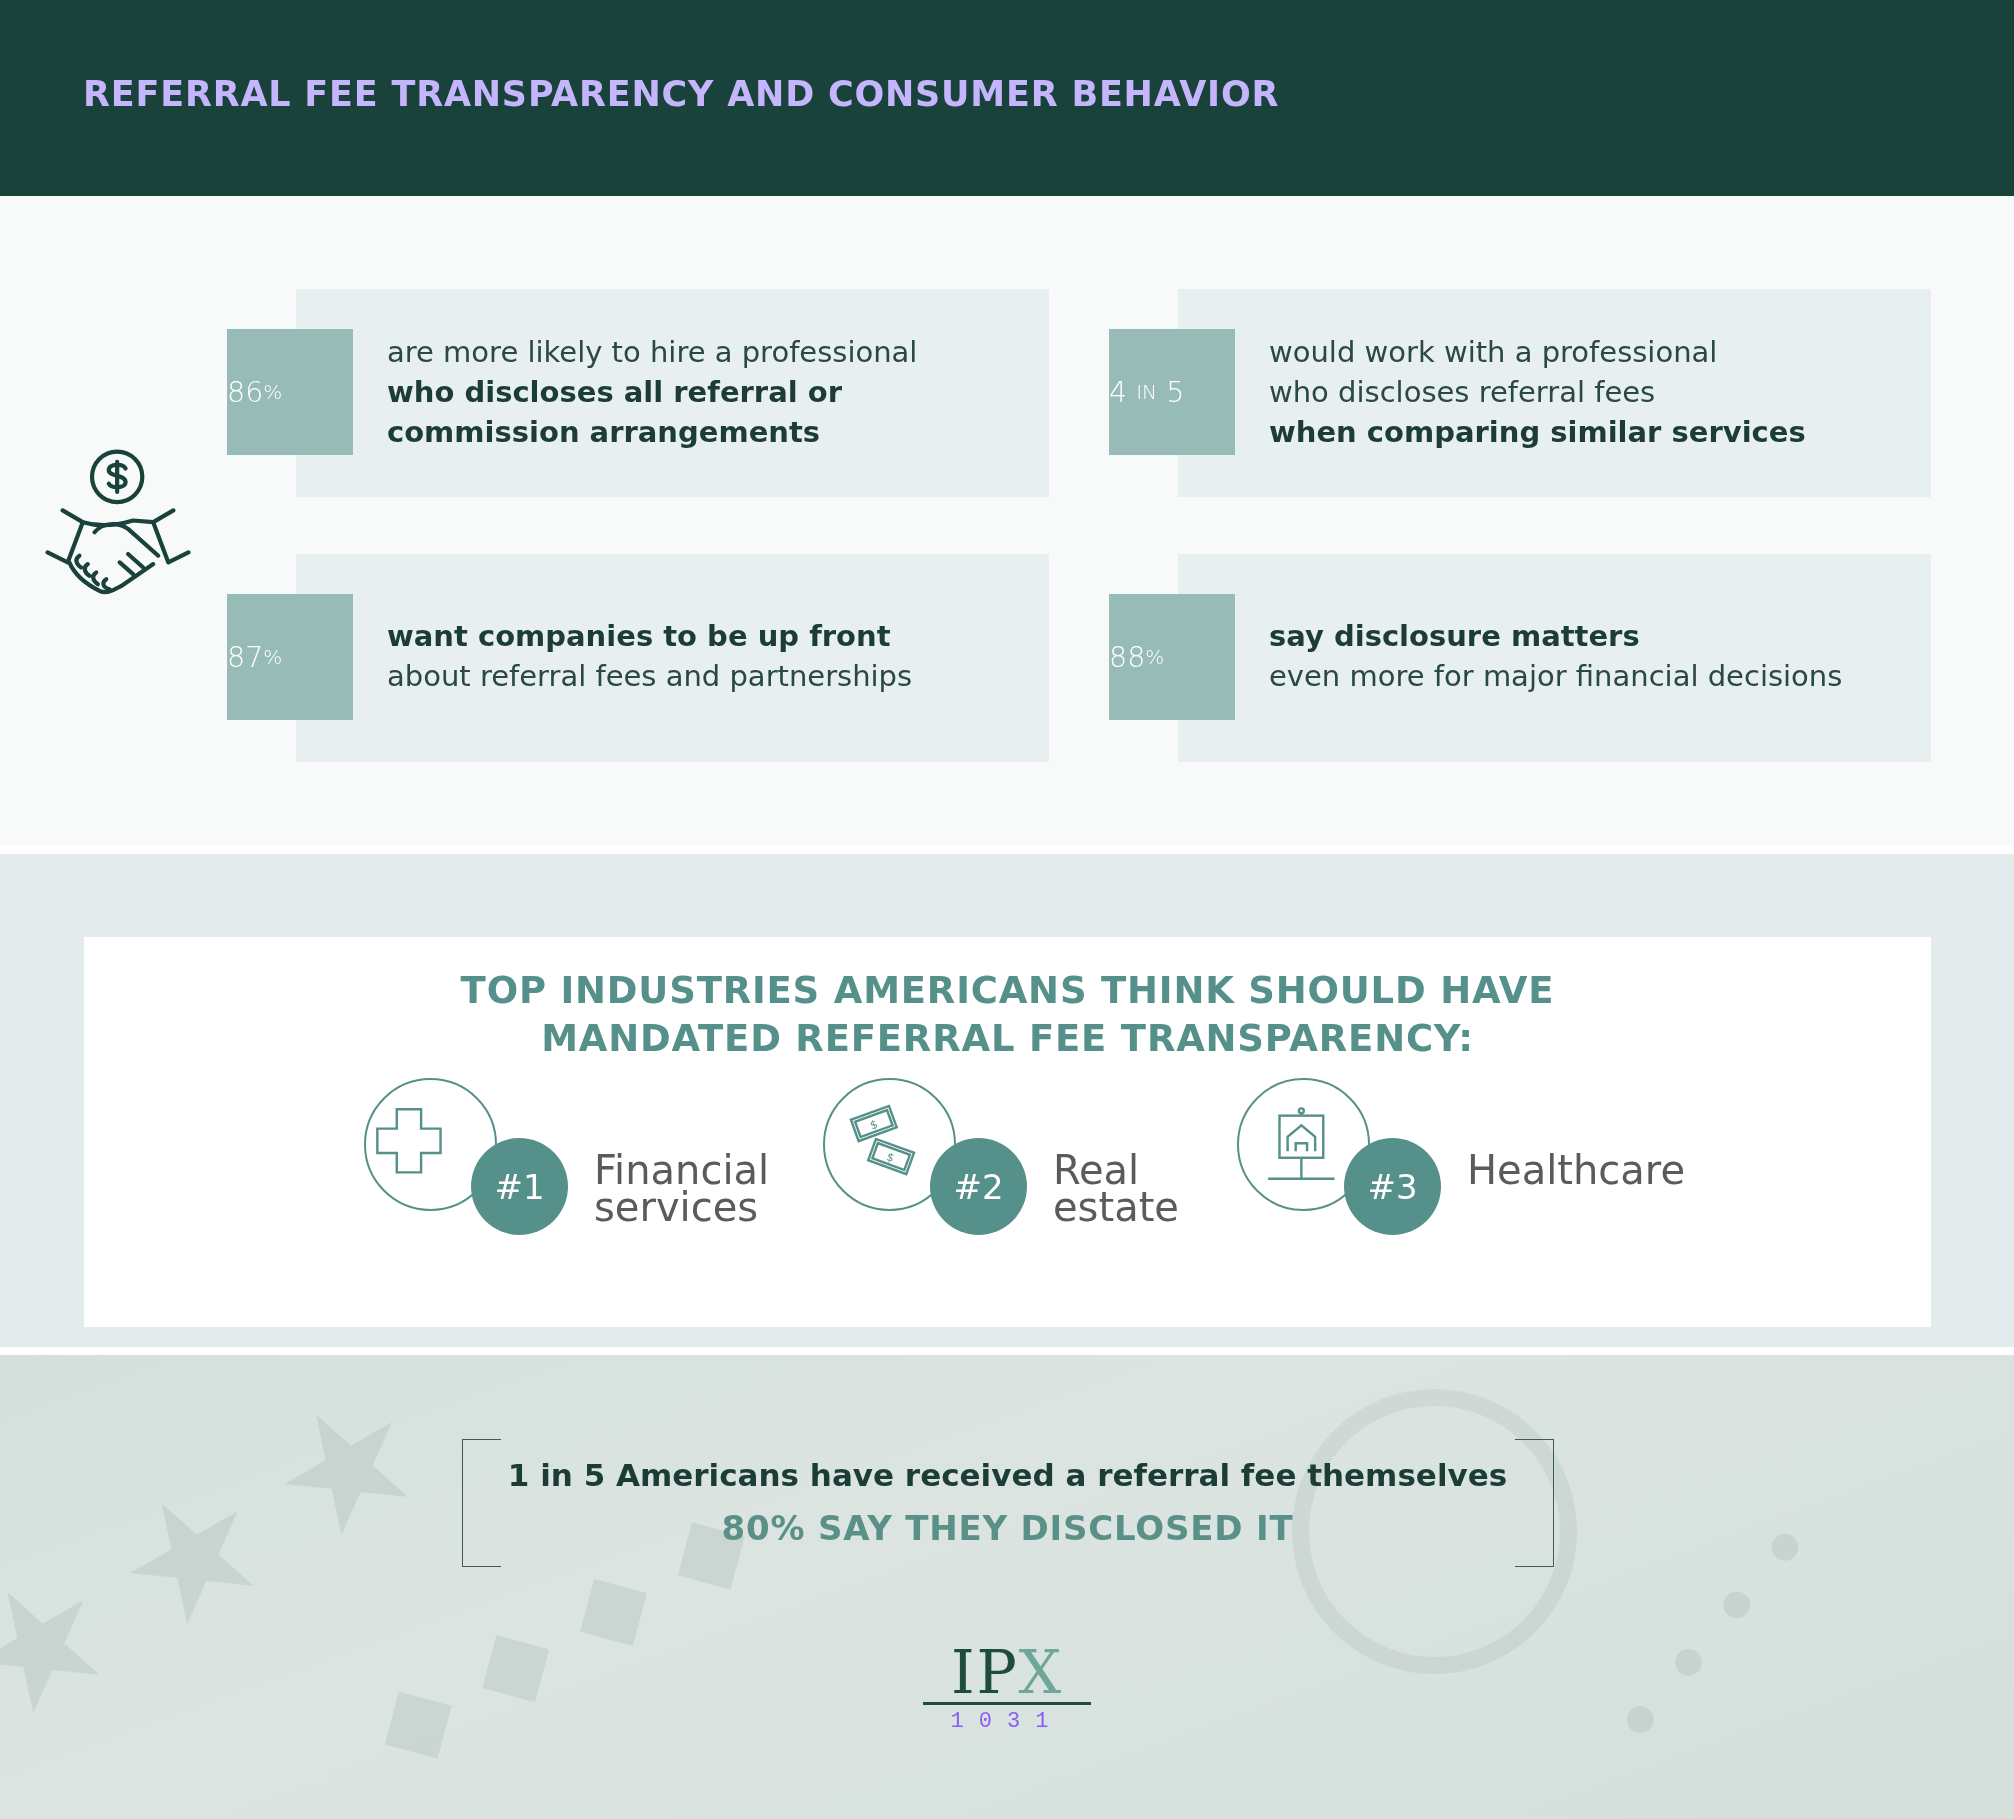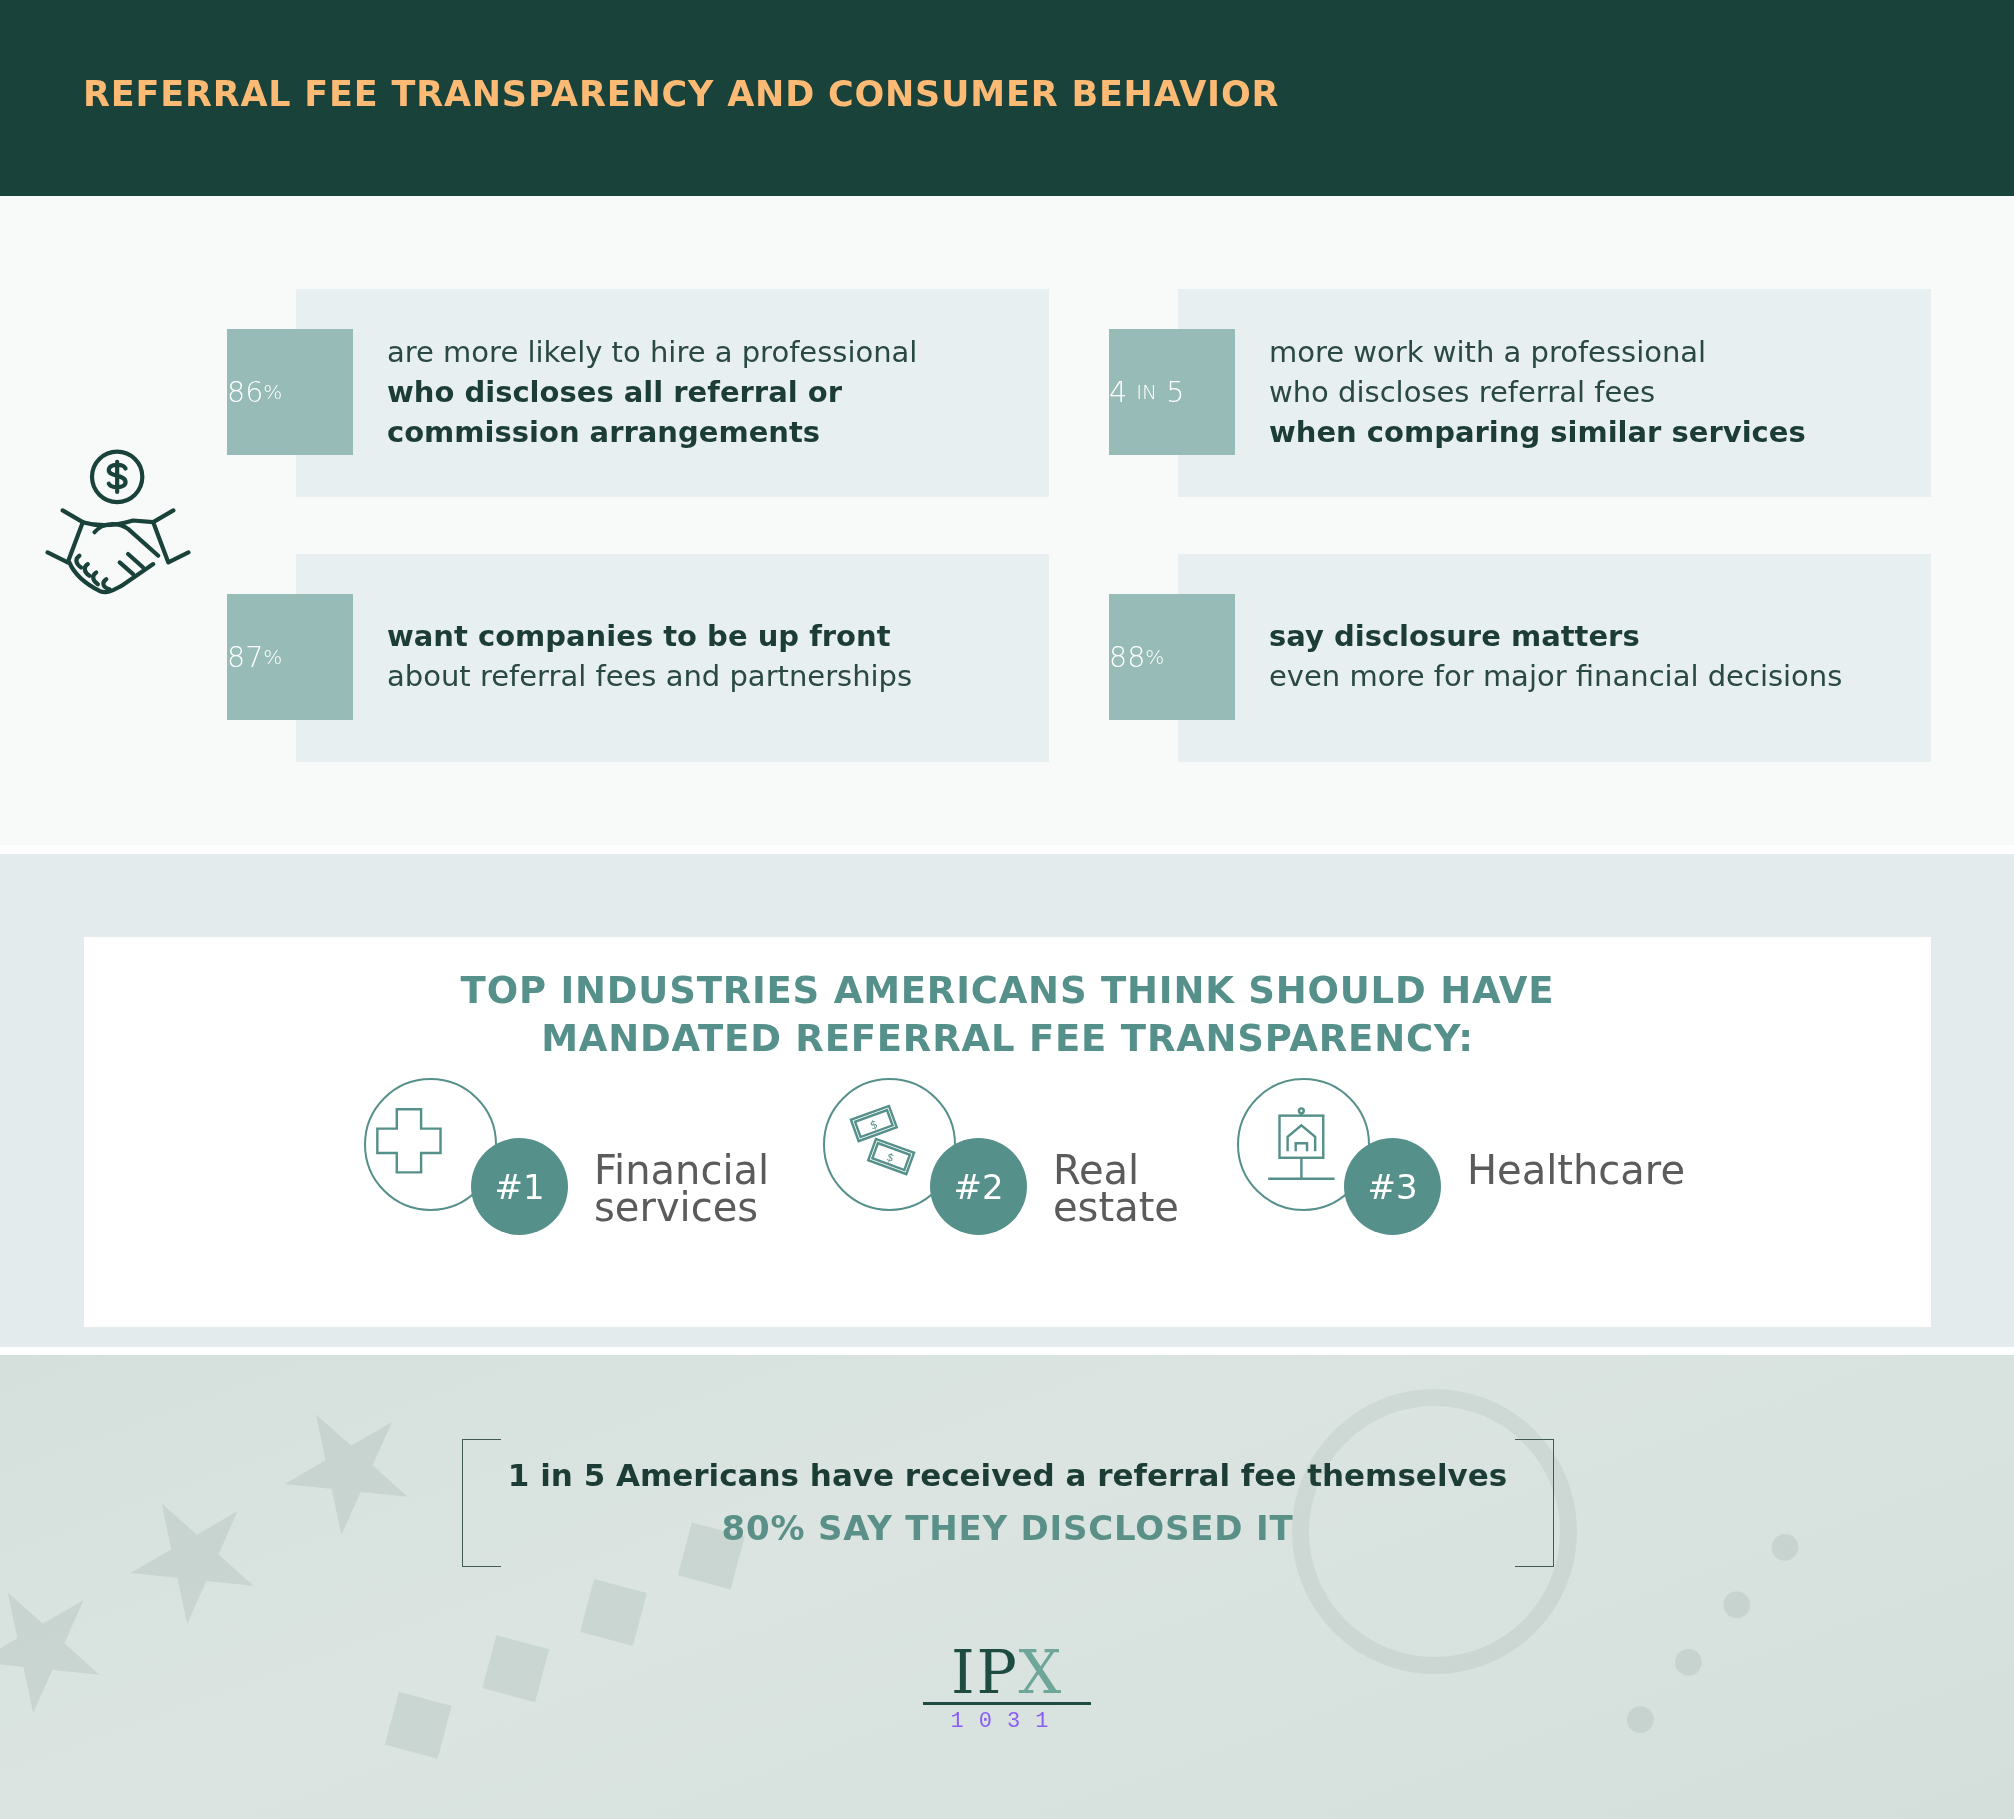--- a/index.html
+++ b/index.html
@@ -1,20 +1,20 @@
 <!DOCTYPE html>
 <html style="font-size:13.4px"><head>
 <meta charset="utf-8">
 <style>
   * { box-sizing: border-box; margin: 0; padding: 0; }
   html, body { width: 2015px; height: 1819px; overflow: hidden; }
   body { font-family: "Liberation Sans", sans-serif; background: #ffffff; position: relative; }
 
   .header { position: absolute; left: 0; top: 0; width: 2015px; height: 196px; background: #19423a; }
-  .header h1 { position: absolute; left: 83px; top: 74px; color: #fdba74; font-family: "DejaVu Sans", sans-serif;
+  .header h1 { position: absolute; left: 83px; top: 74px; color: #c4b5fd; font-family: "DejaVu Sans", sans-serif;
     font-weight: bold; font-size: 35px; letter-spacing: 0.8px; white-space: nowrap; }
 
   .stats-section { position: absolute; left: 0; top: 196px; width: 2015px; height: 649px; background: #f8fafa; }
   .handshake { position: absolute; left: 44px; top: 445px; width: 148px; height: 156px; }
 
   .card { position: absolute; background: #e8eff0; }
   .stat-box { position: absolute; width: 126px; height: 126px; background: #97bbb7; color: #ffffff;
     display: flex; align-items: center; font-family: "DejaVu Sans", sans-serif;
     font-weight: 300; font-size: 28.5px; }
   .stat-box .small { font-size: 20px; }
@@ -82,21 +82,21 @@
   <span class="n">are more likely to hire a professional</span>
   <span class="b">who discloses all referral or</span>
   <span class="b">commission arrangements</span>
 </div>
 
 <div class="card" style="left:1178px; top:289px; width:753px; height:208px;"></div>
 <div class="stat-box" style="left:1109px; top:329px;">
   <span>4</span>&nbsp;<span class="small">IN</span>&nbsp;<span>5</span>
 </div>
 <div class="card-text" style="left:1269px; top:332px;">
-  <span class="n">more work with a professional</span>
+  <span class="n">would work with a professional</span>
   <span class="n">who discloses referral fees</span>
   <span class="b">when comparing similar services</span>
 </div>
 
 <div class="card" style="left:296px; top:554px; width:753px; height:208px;"></div>
 <div class="stat-box" style="left:227px; top:594px;">
   <span>87</span>
     <span class="small">%</span>
 </div>
 <div class="card-text" style="left:387px; top:616px;">

